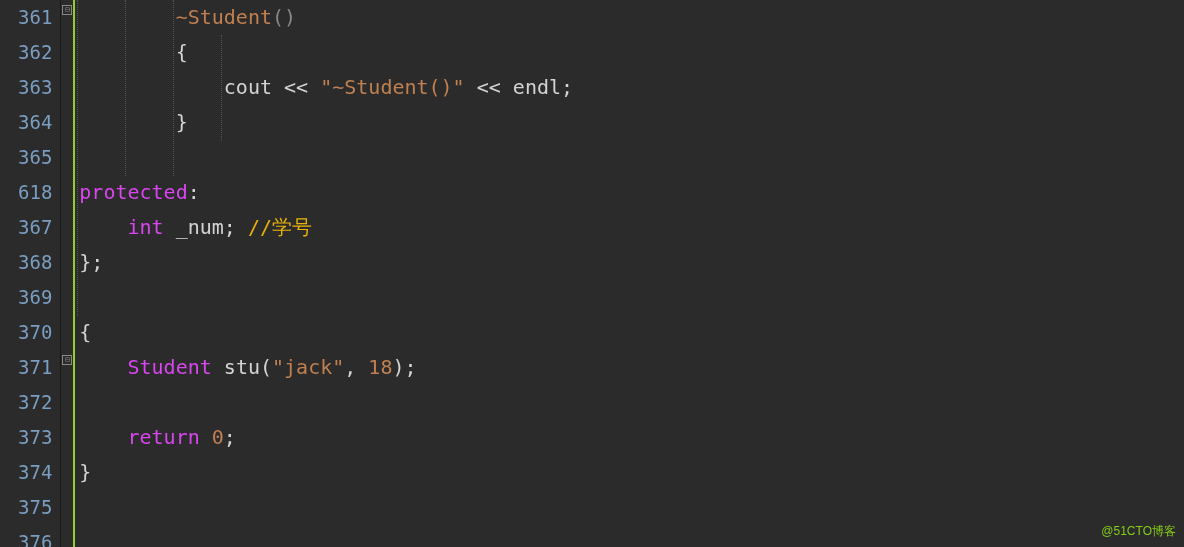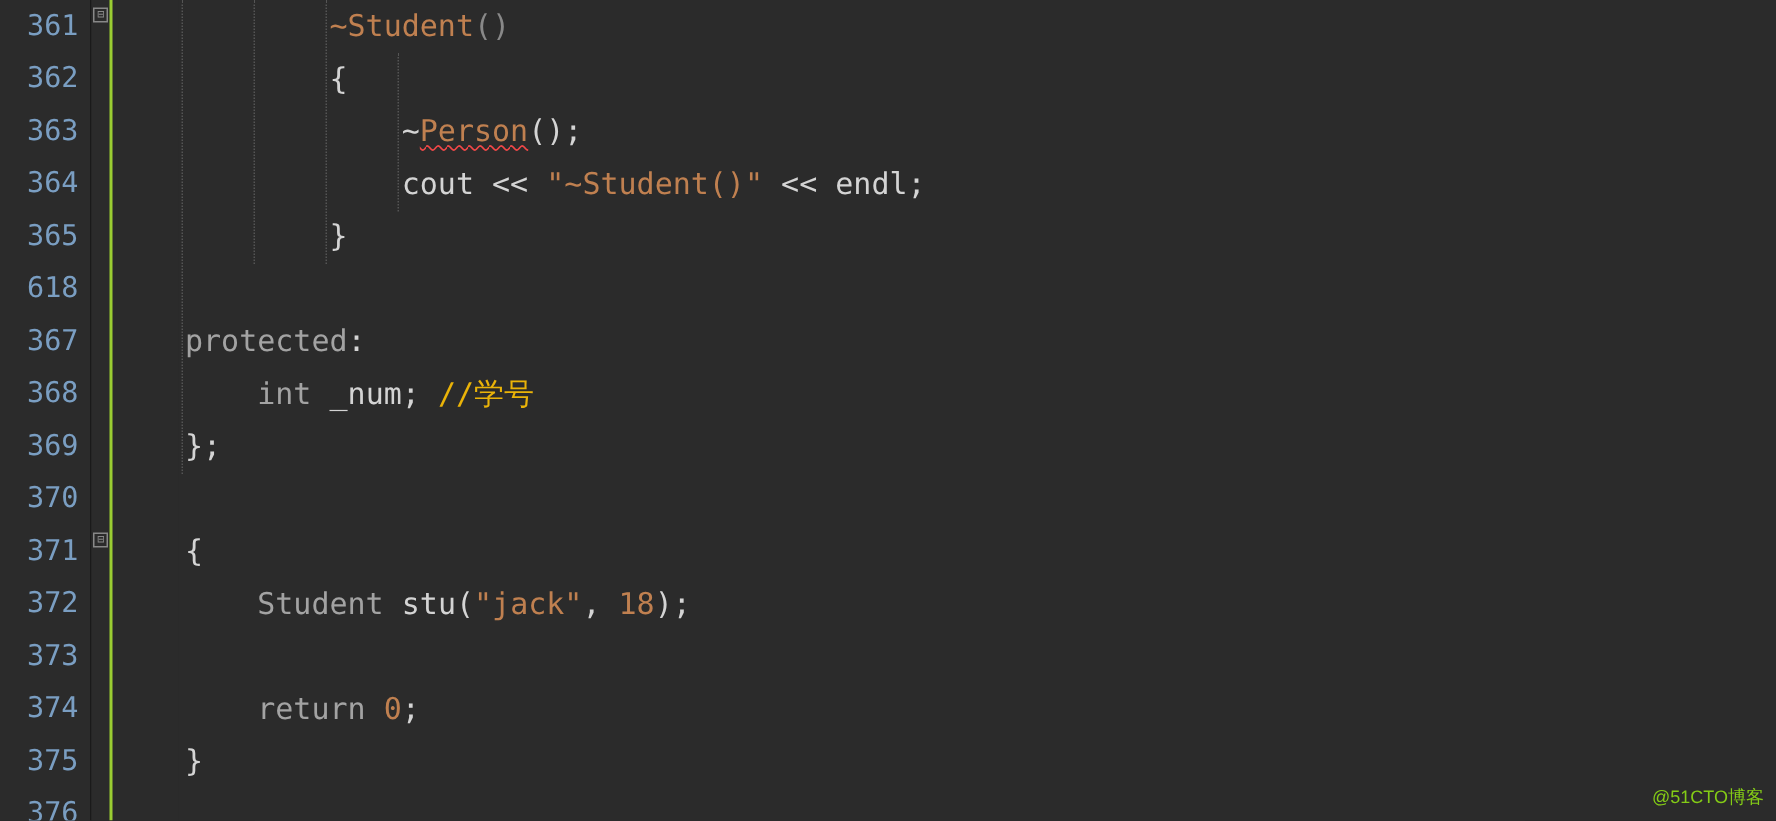--- a/index.html
+++ b/index.html
@@ -46,42 +46,41 @@
       line-height: 8px;
       text-align: center;
       color: #888;
       left: 1px;
     }
     .code-area {
       flex: 1;
       padding-left: 4px;
       background: #2b2b2b;
       position: relative;
-      margin-left: 44px;
     }
     .line {
       height: 35px;
       line-height: 35px;
       white-space: pre;
       position: relative;
     }
     .gutter .line {
       font-size: 19px;
     }
     .indent-guide {
       display: inline-block;
       width: 1px;
       height: 35px;
       border-left: 1px dotted #555;
       position: absolute;
     }
     .c-default { color: #d4d4d4; }
     .c-comment { color: #eab308; }
     .c-brown { color: #c08050; }
-    .c-teal { color: #a3a3a3; }
+    .c-teal { color: #d946ef; }
     .c-gray { color: #888888; }
     .squiggle {
       text-decoration: underline wavy #f44747;
       text-decoration-thickness: 1px;
       text-underline-offset: 2px;
     }
     .watermark {
       position: absolute;
       bottom: 5px;
       right: 8px;
@@ -112,21 +111,20 @@
     <div class="line">375</div>
     <div class="line">376</div>
   </div>
   <div class="fold-col">
     <div class="fold-icon" style="top:5px;">⊟</div>
     <div class="fold-icon" style="top:355px;">⊟</div>
   </div>
   <div class="code-area">
     <div class="line"><span>        </span><span class="c-brown">~</span><span class="c-brown">Student</span><span class="c-gray">()</span></div>
     <div class="line"><span>        </span><span class="c-default">{</span></div>
-    <div class="line"><span>            </span><span class="c-default">~</span><span class="c-brown squiggle">Person</span><span class="c-default">();</span></div>
     <div class="line"><span>            </span><span class="c-default">cout</span><span class="c-default"> &lt;&lt; </span><span class="c-brown">"~Student()"</span><span class="c-default"> &lt;&lt; </span><span class="c-default">endl</span><span class="c-default">;</span></div>
     <div class="line"><span>        </span><span class="c-default">}</span></div>
     <div class="line"><span></span></div>
     <div class="line"><span class="c-teal">protected</span><span class="c-default">:</span></div>
     <div class="line"><span>    </span><span class="c-teal">int</span><span> </span><span class="c-default">_num</span><span class="c-default">; </span><span class="c-comment">//学号</span></div>
     <div class="line"><span class="c-default">};</span></div>
     <div class="line"><span></span></div>
     <div class="line"><span class="c-default">{</span></div>
     <div class="line"><span>    </span><span class="c-teal">Student</span><span> </span><span class="c-default">stu</span><span class="c-default">(</span><span class="c-brown">"jack"</span><span class="c-default">, </span><span class="c-brown">18</span><span class="c-default">);</span></div>
     <div class="line"><span></span></div>

